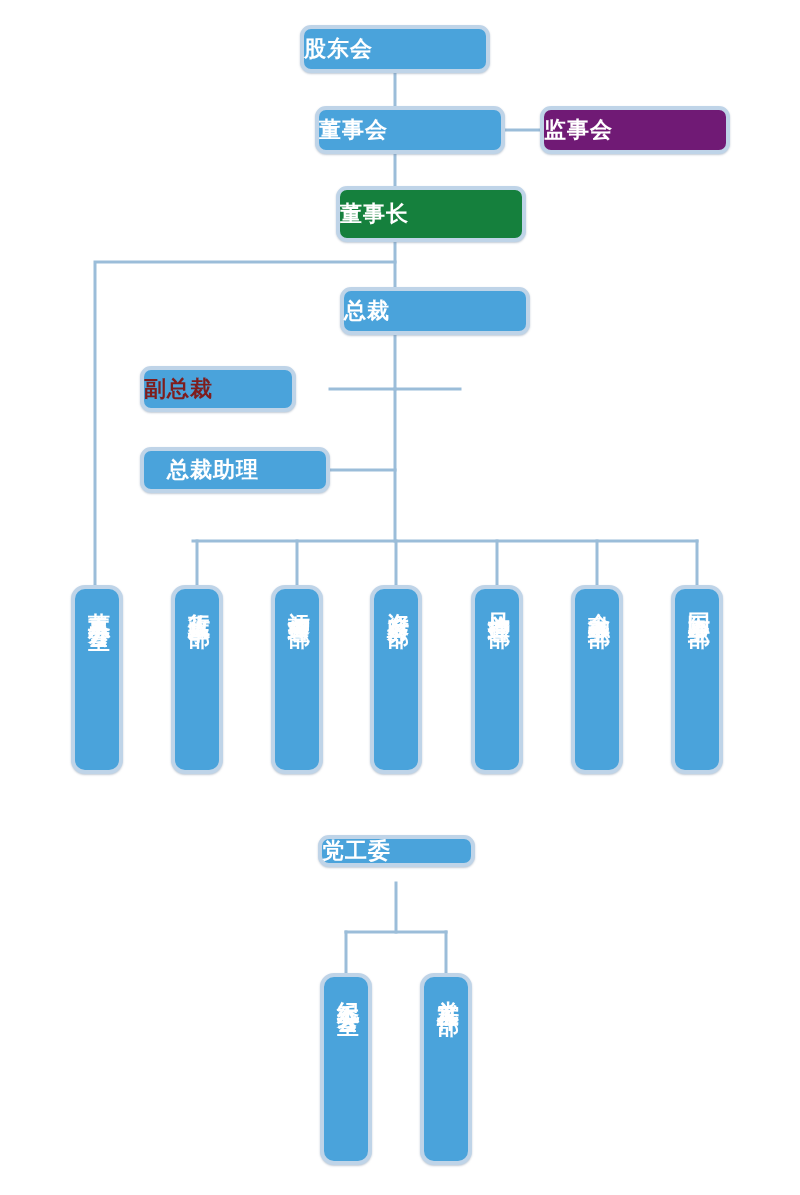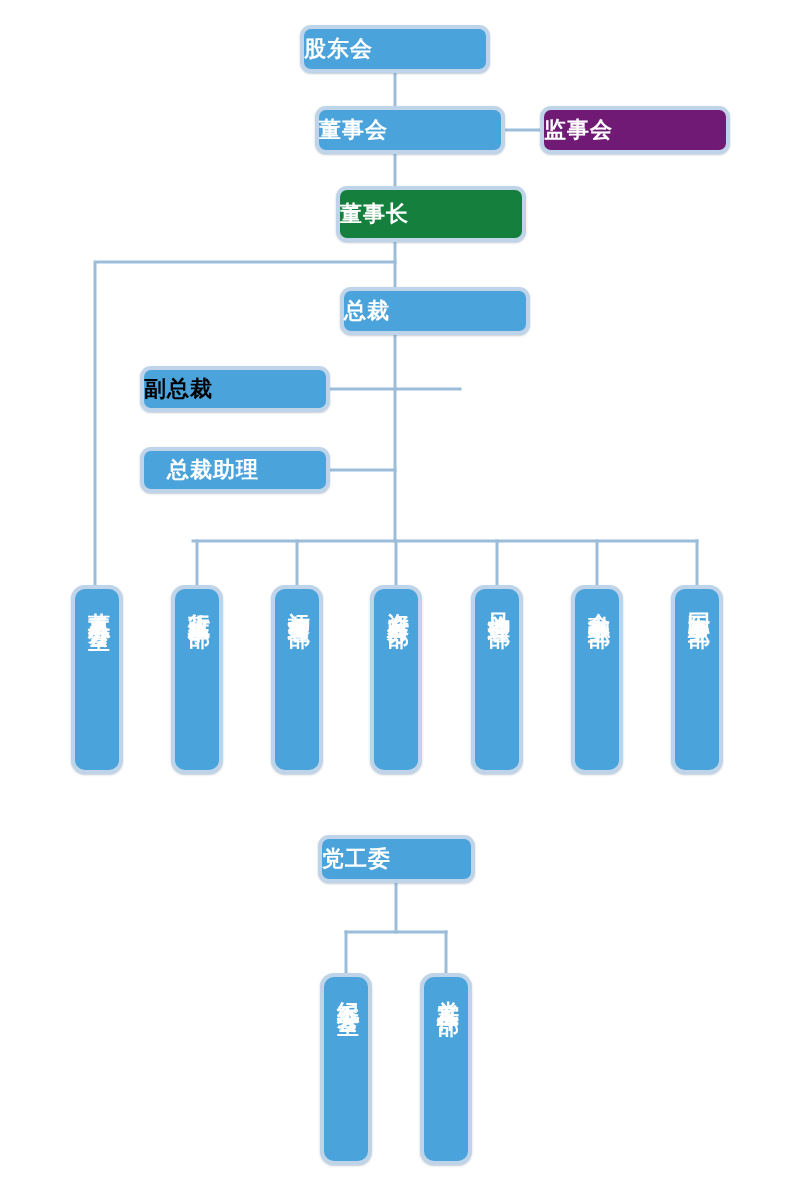--- a/index.html
+++ b/index.html
@@ -98,21 +98,21 @@
     </div>
     <div class="node h" style="left: 540px; top: 106px; width: 190px; height: 48px; background: #701a75; border-color: rgb(191, 212, 232); color: rgb(255, 255, 255);">
       <span>监事会</span>
     </div>
     <div class="node h" style="left: 300px; top: 186px; width: 190px; height: 56px; background: #15803d; border-color: rgb(191, 212, 232); color: rgb(255, 255, 255); margin-left: 36px;">
       <span>董事长</span>
     </div>
     <div class="node h" style="left: 300px; top: 287px; width: 190px; height: 48px; background: rgb(74, 163, 219); border-color: rgb(191, 212, 232); color: rgb(255, 255, 255); margin-left: 40px;">
       <span>总裁</span>
     </div>
-    <div class="node h" style="left: 140px; top: 366px; width: 190px; height: 46px; background: rgb(74, 163, 219); border-color: rgb(191, 212, 232); color: #000000;">
+    <div class="node h" style="left: 140px; top: 366px; width: 156px; height: 46px; background: rgb(74, 163, 219); border-color: rgb(191, 212, 232); color: #7f1d1d;">
       <span>副总裁</span>
     </div>
     <div class="node h" style="left: 140px; top: 447px; width: 190px; height: 46px; background: rgb(74, 163, 219); border-color: rgb(191, 212, 232); color: rgb(255, 255, 255); padding-left: 23px;">
       <span>总裁助理</span>
     </div>
     <div class="node v" style="left: 71px; top: 585px; width: 52px; height: 189px; background: rgb(74, 163, 219); border-color: rgb(191, 212, 232); color: rgb(255, 255, 255);">
       <span class="vlabel">董事会办公室</span>
     </div>
     <div class="node v" style="left: 171px; top: 585px; width: 52px; height: 189px; background: rgb(74, 163, 219); border-color: rgb(191, 212, 232); color: rgb(255, 255, 255);">
       <span class="vlabel">行政人事部</span>
@@ -125,21 +125,21 @@
     </div>
     <div class="node v" style="left: 471px; top: 585px; width: 52px; height: 189px; background: rgb(74, 163, 219); border-color: rgb(191, 212, 232); color: rgb(255, 255, 255);">
       <span class="vlabel">风控管理部</span>
     </div>
     <div class="node v" style="left: 571px; top: 585px; width: 52px; height: 189px; background: rgb(74, 163, 219); border-color: rgb(191, 212, 232); color: rgb(255, 255, 255);">
       <span class="vlabel">金融事业部</span>
     </div>
     <div class="node v" style="left: 671px; top: 585px; width: 52px; height: 189px; background: rgb(74, 163, 219); border-color: rgb(191, 212, 232); color: rgb(255, 255, 255);">
       <span class="vlabel">国际事业部</span>
     </div>
-    <div class="node h" style="left: 318px; top: 835px; width: 157px; height: 48px; background: rgb(74, 163, 219); border-color: rgb(191, 212, 232); color: rgb(255, 255, 255);">
+    <div class="node h" style="left: 318px; top: 835px; width: 157px; height: 32px; background: rgb(74, 163, 219); border-color: rgb(191, 212, 232); color: rgb(255, 255, 255);">
       <span>党工委</span>
     </div>
     <div class="node v" style="left: 320px; top: 973px; width: 52px; height: 192px; background: rgb(74, 163, 219); border-color: rgb(191, 212, 232); color: rgb(255, 255, 255);">
       <span class="vlabel">纪委办公室</span>
     </div>
     <div class="node v" style="left: 420px; top: 973px; width: 52px; height: 192px; background: rgb(74, 163, 219); border-color: rgb(191, 212, 232); color: rgb(255, 255, 255);">
       <span class="vlabel">党群工作部</span>
     </div>
   </div>
 

